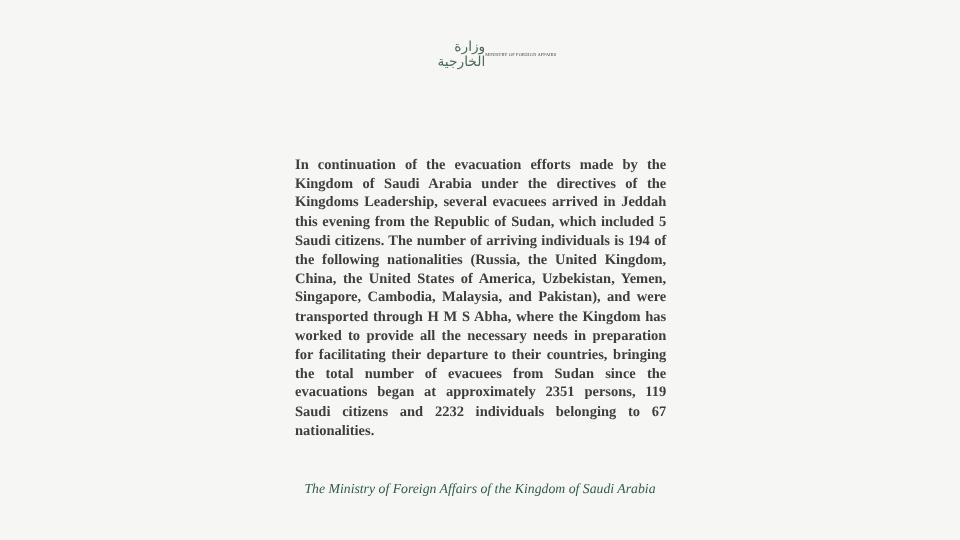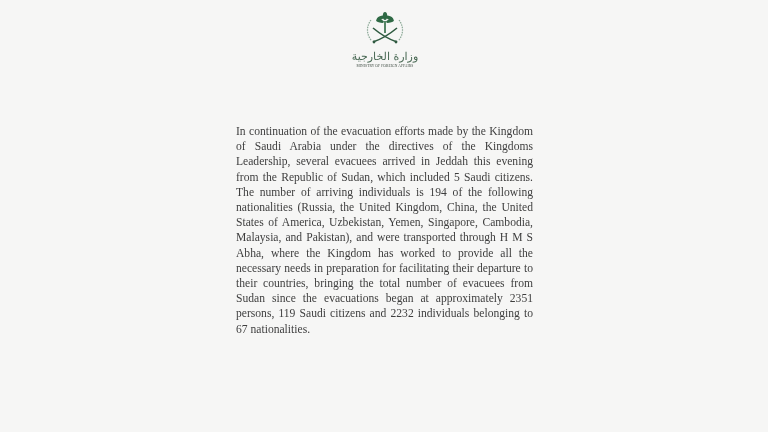--- a/index.html
+++ b/index.html
@@ -16,21 +16,21 @@
       height: 432px;
       background: #f6f6f5;
     }
     .logo {
       position: absolute;
       left: 350px;
       top: 10px;
       width: 70px;
       height: 66px;
       display: flex;
-      flex-direction: column;
+      flex-direction: row;
       align-items: center;
     }
     .emblem {
       width: 44px;
       height: 40px;
     }
     .arabic-name {
       font-family: "DejaVu Serif", serif;
       font-size: 11px;
       color: #4a6a55;
@@ -50,20 +50,21 @@
       position: absolute;
       left: 236px;
       top: 124px;
       width: 297px;
       font-family: "Liberation Serif", serif;
       font-size: 11.6px;
       line-height: 15.2px;
       color: #3e3e3e;
       text-align: justify;
       margin: 0;
+      font-weight: bold;
     }
     .signature {
       position: absolute;
       left: 200px;
       top: 384px;
       width: 368px;
       text-align: center;
       font-family: "Liberation Serif", serif;
       font-style: italic;
       font-size: 11px;
@@ -97,15 +98,16 @@
       <circle cx="11" cy="32" r="1.4" fill="#2f5a40"></circle>
       <circle cx="33" cy="32" r="1.4" fill="#2f5a40"></circle>
     </svg>
     <div class="arabic-name">وزارة الخارجية</div>
     <div class="ministry-en">MINISTRY OF FOREIGN AFFAIRS</div>
   </div>
 
   <p class="body-text">In continuation of the evacuation efforts made by the Kingdom of Saudi Arabia under the directives of the Kingdoms Leadership, several evacuees arrived in Jeddah this evening from the Republic of Sudan, which included 5 Saudi citizens. The number of arriving individuals is 194 of the following nationalities (Russia, the United Kingdom, China, the United States of America, Uzbekistan, Yemen, Singapore, Cambodia, Malaysia, and Pakistan), and were transported through H M S Abha, where the Kingdom has worked to provide all the necessary needs in preparation for facilitating their departure to their countries, bringing the total number of evacuees from Sudan since the evacuations began at approximately 2351 persons, 119 Saudi citizens and 2232 individuals belonging to 67 nationalities.</p>
 
   <div class="signature">
+    <div>The Ministry of Foreign Affairs of the Kingdom of Saudi Arabia</div>
   </div>
 
 </div>
 
 </body></html>

